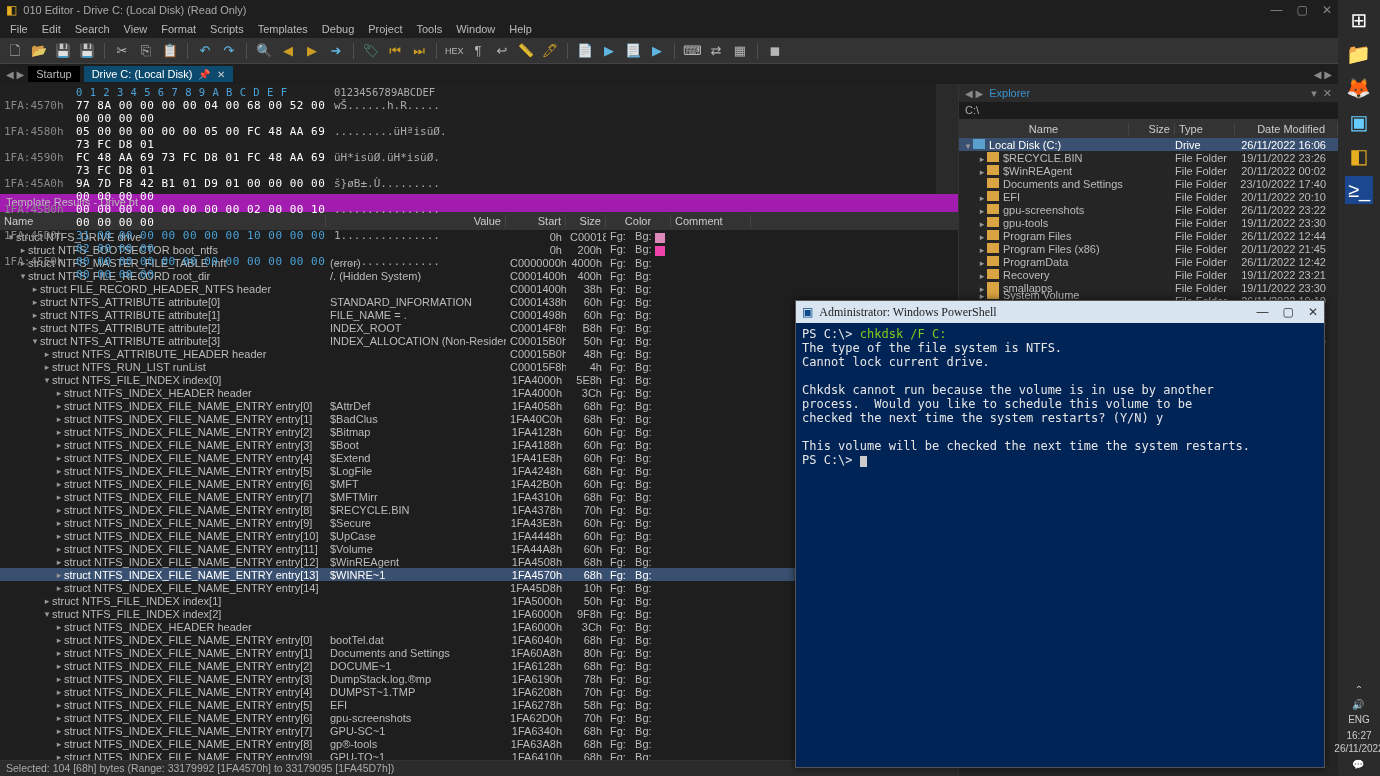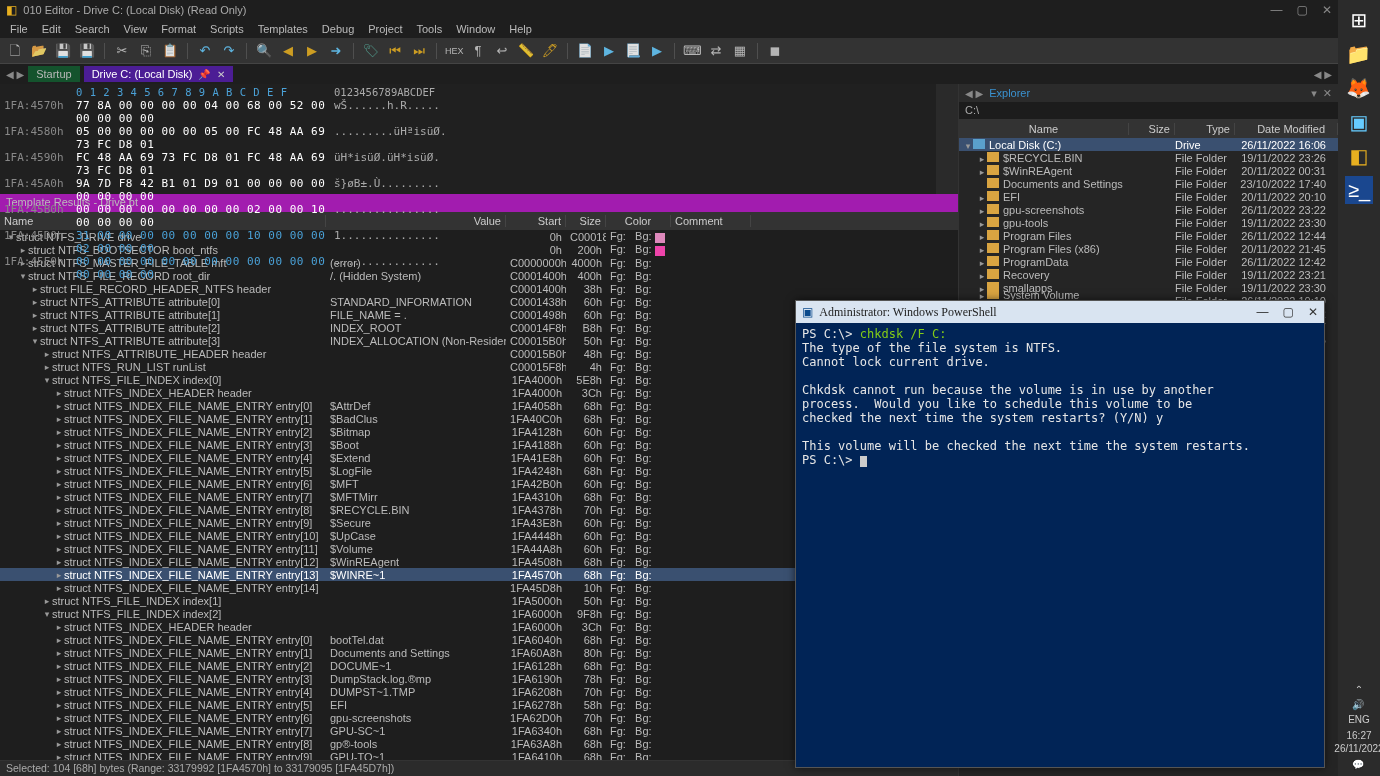--- a/index.html
+++ b/index.html
@@ -25,22 +25,22 @@
 .menubar span { cursor: pointer; }
 
 
 .toolbar { height: 26px; background: #333333; border-bottom: 1px solid #444; display: flex; align-items: center; gap: 6px; padding: 0 6px; position: relative; }
 .tbi { width: 18px; height: 18px; display: inline-block; cursor: pointer; opacity: .85; font-size: 13px; text-align: center; line-height: 18px; }
 .tbi.sep { width: 1px; background: #555; height: 16px; margin: 0 2px; }
 
 
 .tabstrip { height: 20px; background: #1e1e1e; display: flex; align-items: center; gap: 4px; padding: 0 6px; }
 .tabstrip .nav { color: #888; font-size: 10px; cursor: pointer; }
-.tabstrip .tab { background: #14532d; padding: 2px 8px; font-size: 11px; display: flex; align-items: center; gap: 6px; cursor: pointer; }
-.tabstrip .tab.active { background: #4c1d95; color: #fff; }
+.tabstrip .tab { background: #000000; padding: 2px 8px; font-size: 11px; display: flex; align-items: center; gap: 6px; cursor: pointer; }
+.tabstrip .tab.active { background: #0c4a6e; color: #fff; }
 .tabstrip .tab .x { color: #ccc; font-size: 10px; }
 
 
 .content { display: flex; height: 692px; }
 .left-col { width: 958px; display: flex; flex-direction: column; }
 .explorer-panel { width: 380px; background: #252525; border-left: 1px solid #333; display: flex; flex-direction: column; }
 
 
 .hexview { background: #202020; font-family: Consolas, monospace; font-size: 11px; line-height: 13px; padding: 2px 4px; height: 110px; position: relative; }
 .hex-header { color: #888; font-size: 10.5px; }
@@ -591,41 +591,41 @@
       <div class="exp-title">
         <span class="nav">◀ ▶</span>
         <span class="cap">Explorer</span>
         <span style="color:#888;margin-right:6px">▾</span>
         <span class="x">✕</span>
       </div>
       <div class="exp-path">C:\</div>
       <div class="exp-head">
         <div class="e-name" style="text-align:center">Name</div>
         <div class="e-size">Size</div>
-        <div class="e-type" style="text-align:right">Type</div>
+        <div class="e-type" style="text-align:left">Type</div>
         <div class="e-date">Date Modified</div>
       </div>
       <div class="exp-body" id="exp-body">
           <div class="exp-row selected">
             <div class="e-name" style="padding-left:4px"><span class="e-tw">▾</span><span class="e-icon disk"></span>Local Disk (C:)</div>
             <div class="e-size"></div>
             <div class="e-type">Drive</div>
             <div class="e-date">26/11/2022 16:06</div>
           </div>
           <div class="exp-row">
             <div class="e-name" style="padding-left:18px"><span class="e-tw">▸</span><span class="e-icon"></span>$RECYCLE.BIN</div>
             <div class="e-size"></div>
             <div class="e-type">File Folder</div>
             <div class="e-date">19/11/2022 23:26</div>
           </div>
           <div class="exp-row">
             <div class="e-name" style="padding-left:18px"><span class="e-tw">▸</span><span class="e-icon"></span>$WinREAgent</div>
             <div class="e-size"></div>
             <div class="e-type">File Folder</div>
-            <div class="e-date">20/11/2022 00:31</div>
+            <div class="e-date">20/11/2022 00:02</div>
           </div>
           <div class="exp-row">
             <div class="e-name" style="padding-left:18px"><span class="e-tw"></span><span class="e-icon"></span>Documents and Settings</div>
             <div class="e-size"></div>
             <div class="e-type">File Folder</div>
             <div class="e-date">23/10/2022 17:40</div>
           </div>
           <div class="exp-row">
             <div class="e-name" style="padding-left:18px"><span class="e-tw">▸</span><span class="e-icon"></span>EFI</div>
             <div class="e-size"></div>

